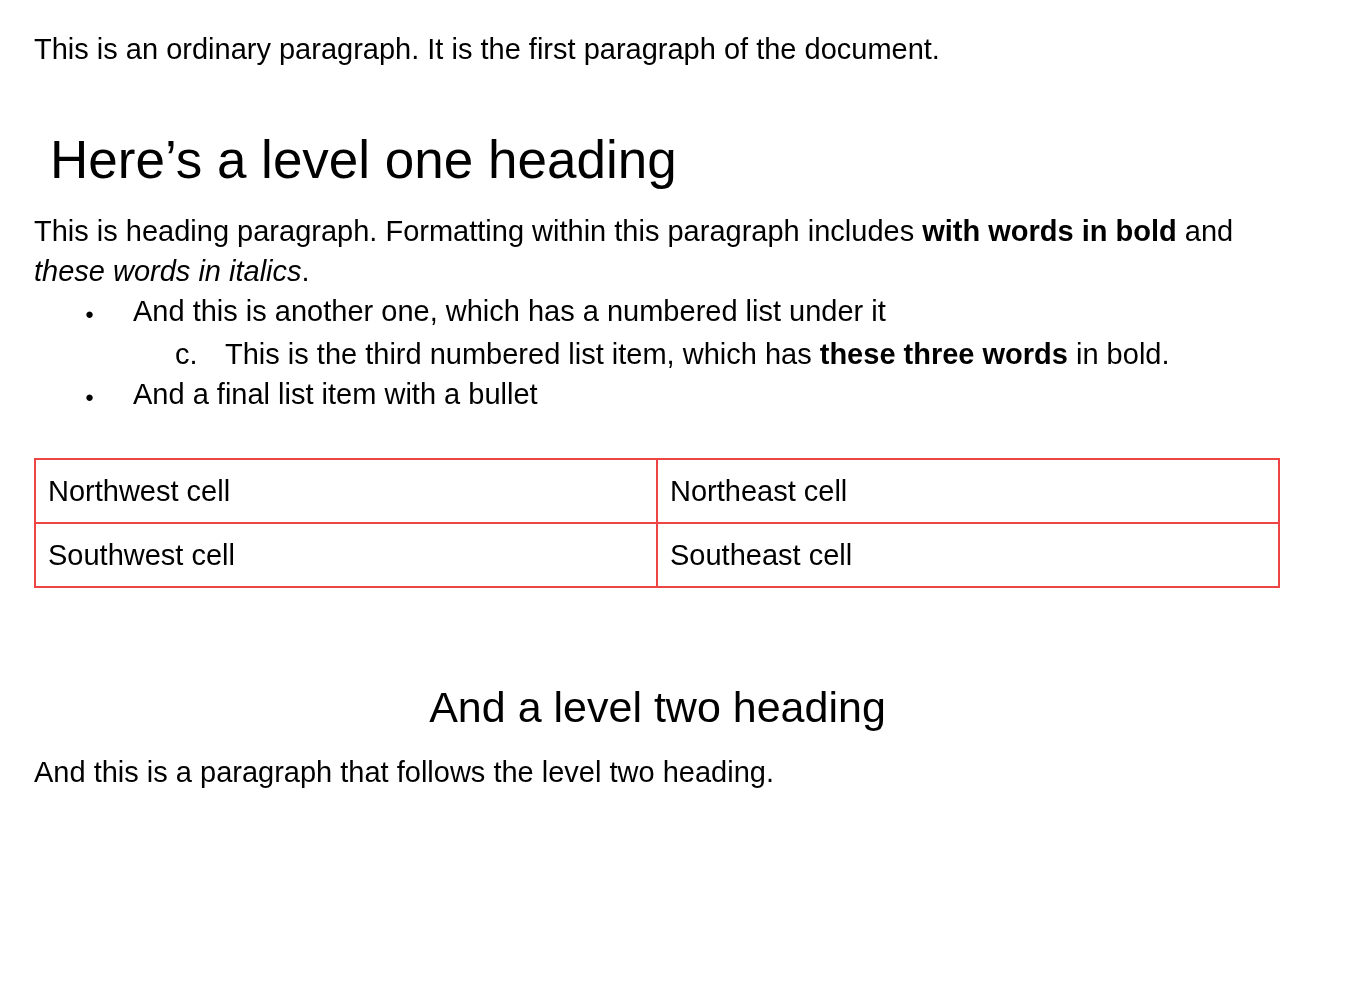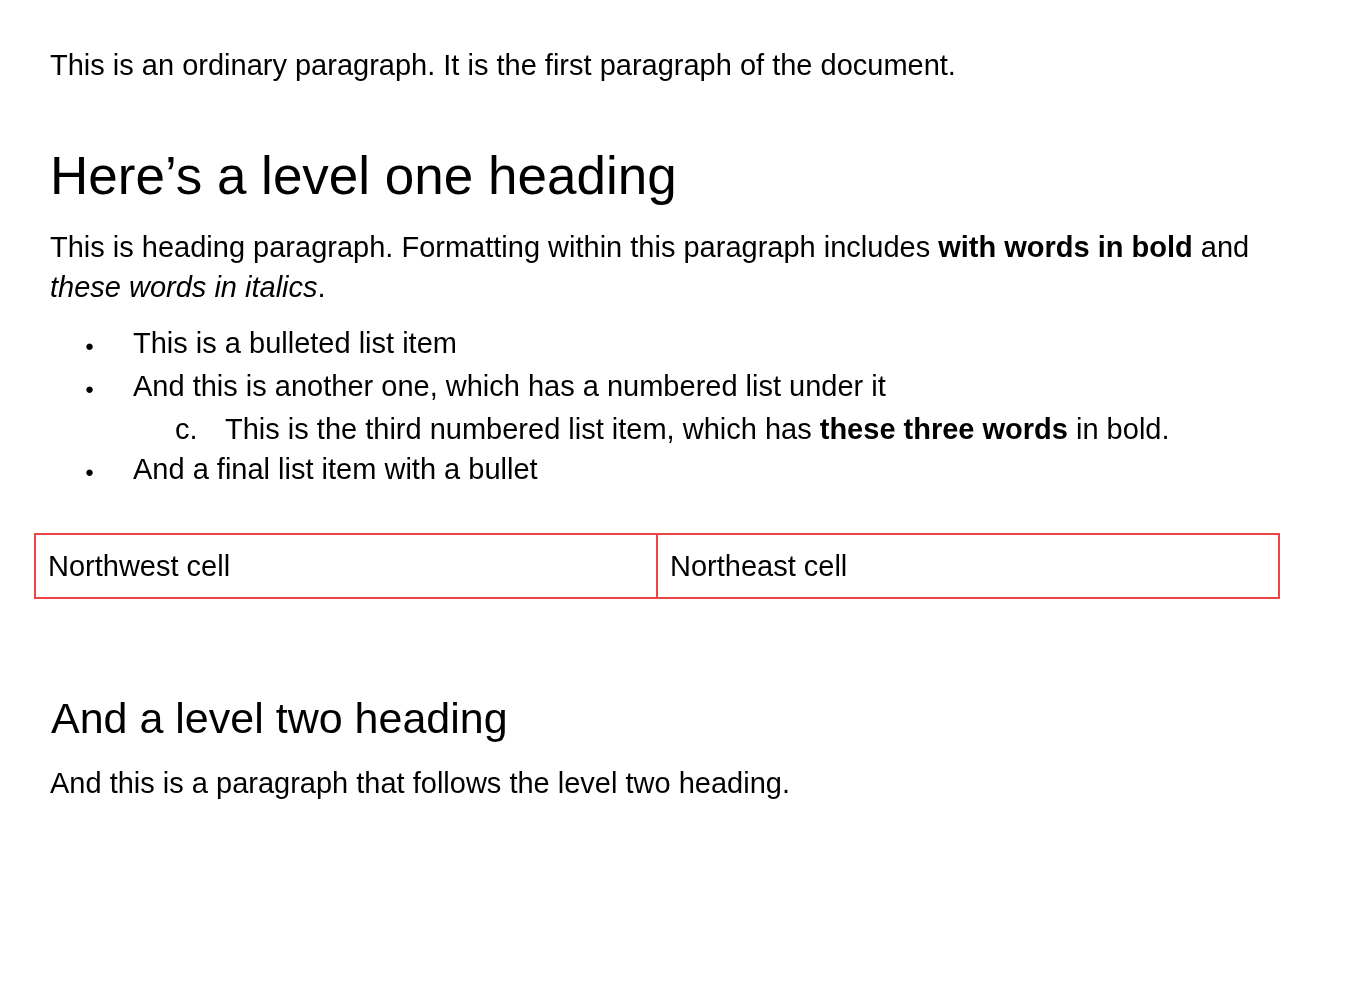--- a/index.html
+++ b/index.html
@@ -10,32 +10,33 @@
     background: #ffffff;
     color: #000000;
     font-family: "Liberation Sans", "DejaVu Sans", sans-serif;
     font-size: 29px;
     line-height: 40px;
     overflow: hidden;
   }
   .doc {
     padding: 29px 80px 0 34px; 
   }
-  p { margin: 16px; }
+  p { margin: 0; }
   h1 {
     font-size: 53px;
     font-weight: normal;
     line-height: 61px;
     margin: 60px 0 21px 16px;
   }
   h2 {
     font-size: 43px;
     font-weight: normal;
     line-height: 49px;
-    margin: 95px 0 20px 17px;
+    margin: 95px 0 20px 1px;
+    text-align: center;
   }
   .seg-bold   { font-weight: bold; }
   .seg-italic { font-style: italic; }
 
   ul.bullet-list, ol.letter-list {
     list-style: none;
     margin: 0;
     padding: 0;
   }
   li { display: block; }
@@ -68,41 +69,42 @@
 <div class="doc">
 
   <p>This is an ordinary paragraph. It is the first paragraph of the document.</p>
 
   <h1>Here’s a level one heading</h1>
 
   <p><span>This is heading paragraph. Formatting within this paragraph includes </span><span class="seg-bold">with words in bold</span><span> and </span><span class="seg-italic">these words in italics</span><span>.</span></p>
 
   <ul class="bullet-list">
     <li class="bullet-item">
-      <span class="marker bullet">●</span><span class="li-text"><span>This is a bulleted list item</span></span>
-    </li>
-    <li class="bullet-item">
       <span class="marker bullet">●</span><span class="li-text"><span>And this is another one, which has a numbered list under it</span></span>
       <ol class="letter-list">
         <li class="letter-item">
           <span class="marker letter">c.</span><span class="li-text"><span>This is the third numbered list item, which has </span><span class="seg-bold">these three words</span><span> in bold.</span></span>
         </li>
       </ol>
     </li>
     <li class="bullet-item">
       <span class="marker bullet">●</span><span class="li-text"><span>And a final list item with a bullet</span></span>
     </li>
   </ul>
 
   <table class="doc-table">
     <tbody>
       <tr>
         <td>Northwest cell</td>
         <td>Northeast cell</td>
       </tr>
+      <tr>
+        <td>Southwest cell</td>
+        <td>Southeast cell</td>
+      </tr>
     </tbody>
   </table>
 
   <h2>And a level two heading</h2>
 
   <p>And this is a paragraph that follows the level two heading.</p>
 
 </div>
 
 </body></html>

